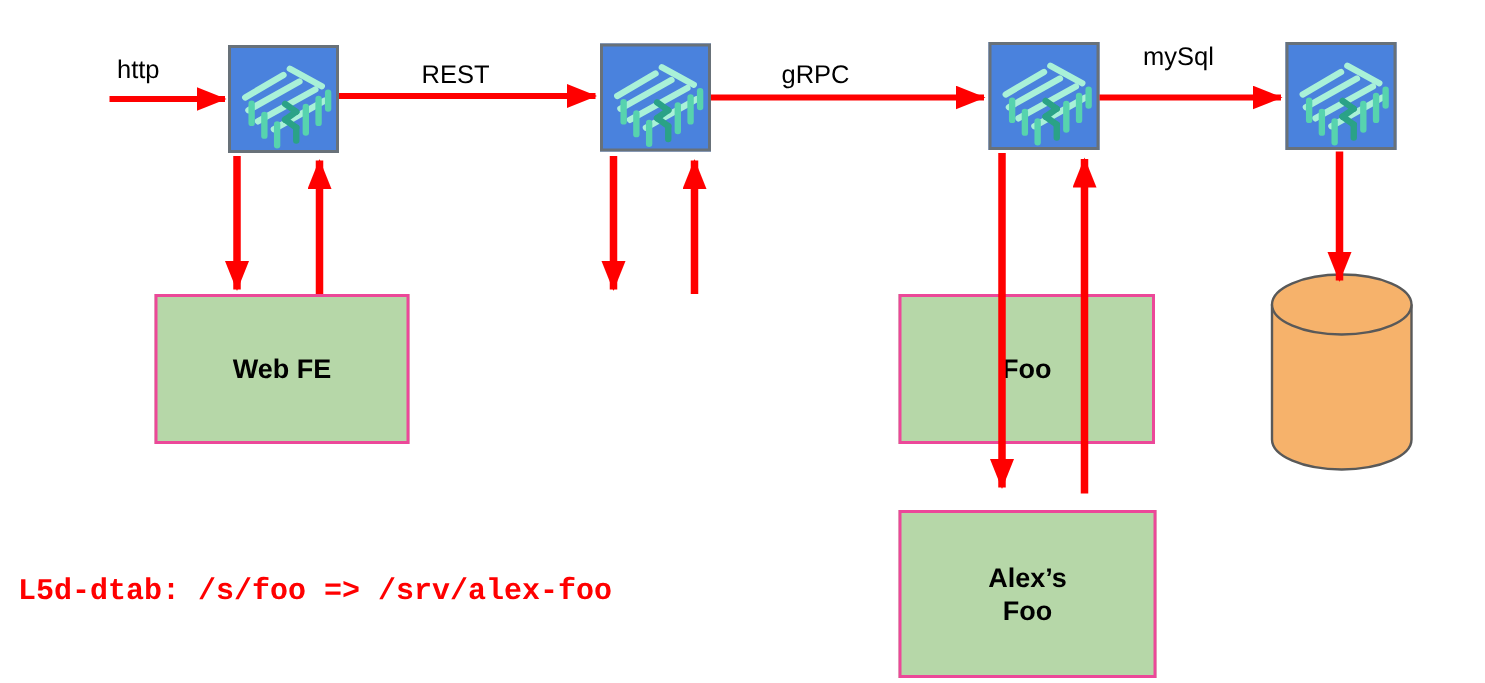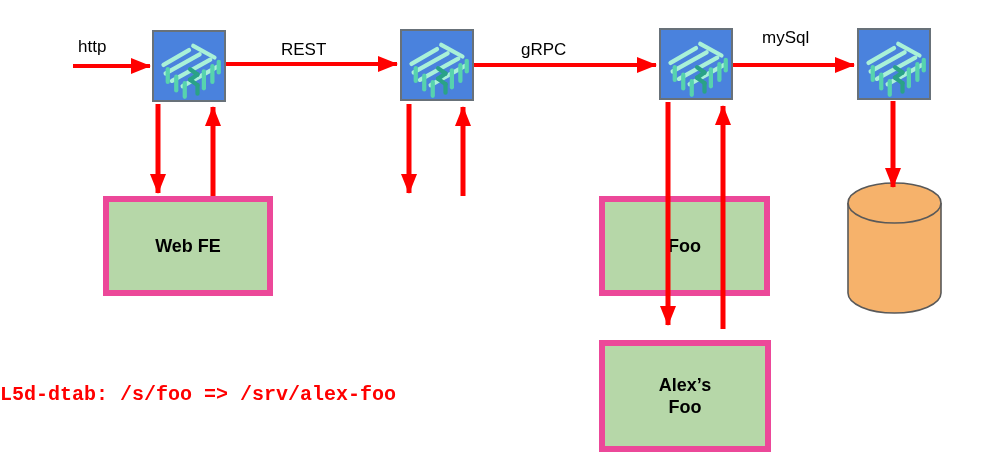--- a/index.html
+++ b/index.html
@@ -30,21 +30,21 @@
   .edge-label {
     position: absolute;
     font-size: 17px;
     color: #000000;
     z-index: 3;
     white-space: nowrap;
   }
   .service-box {
     position: absolute;
     background: #b6d7a8;
-    border: 6px solid #ec4899;
+    border: 2px solid #ec4899;
     box-sizing: border-box;
     display: flex;
     align-items: center;
     justify-content: center;
     z-index: 2;
   }
   .service-label {
     font-size: 18px;
     font-weight: bold;
     color: #000000;
@@ -63,21 +63,21 @@
     position: absolute;
     left: 0; top: 64px;
     width: 97px;
     text-align: center;
     font-size: 18px;
     font-weight: bold;
     color: #000000;
   }
   .caption {
     position: absolute;
-    left: 0; top: 383px;
+    left: 12px; top: 383px;
     font-family: "Liberation Mono", "DejaVu Sans Mono", monospace;
     font-size: 20px;
     font-weight: bold;
     color: #ff0000;
     white-space: nowrap;
     z-index: 3;
   }
 </style>
 </head>
 <body>

